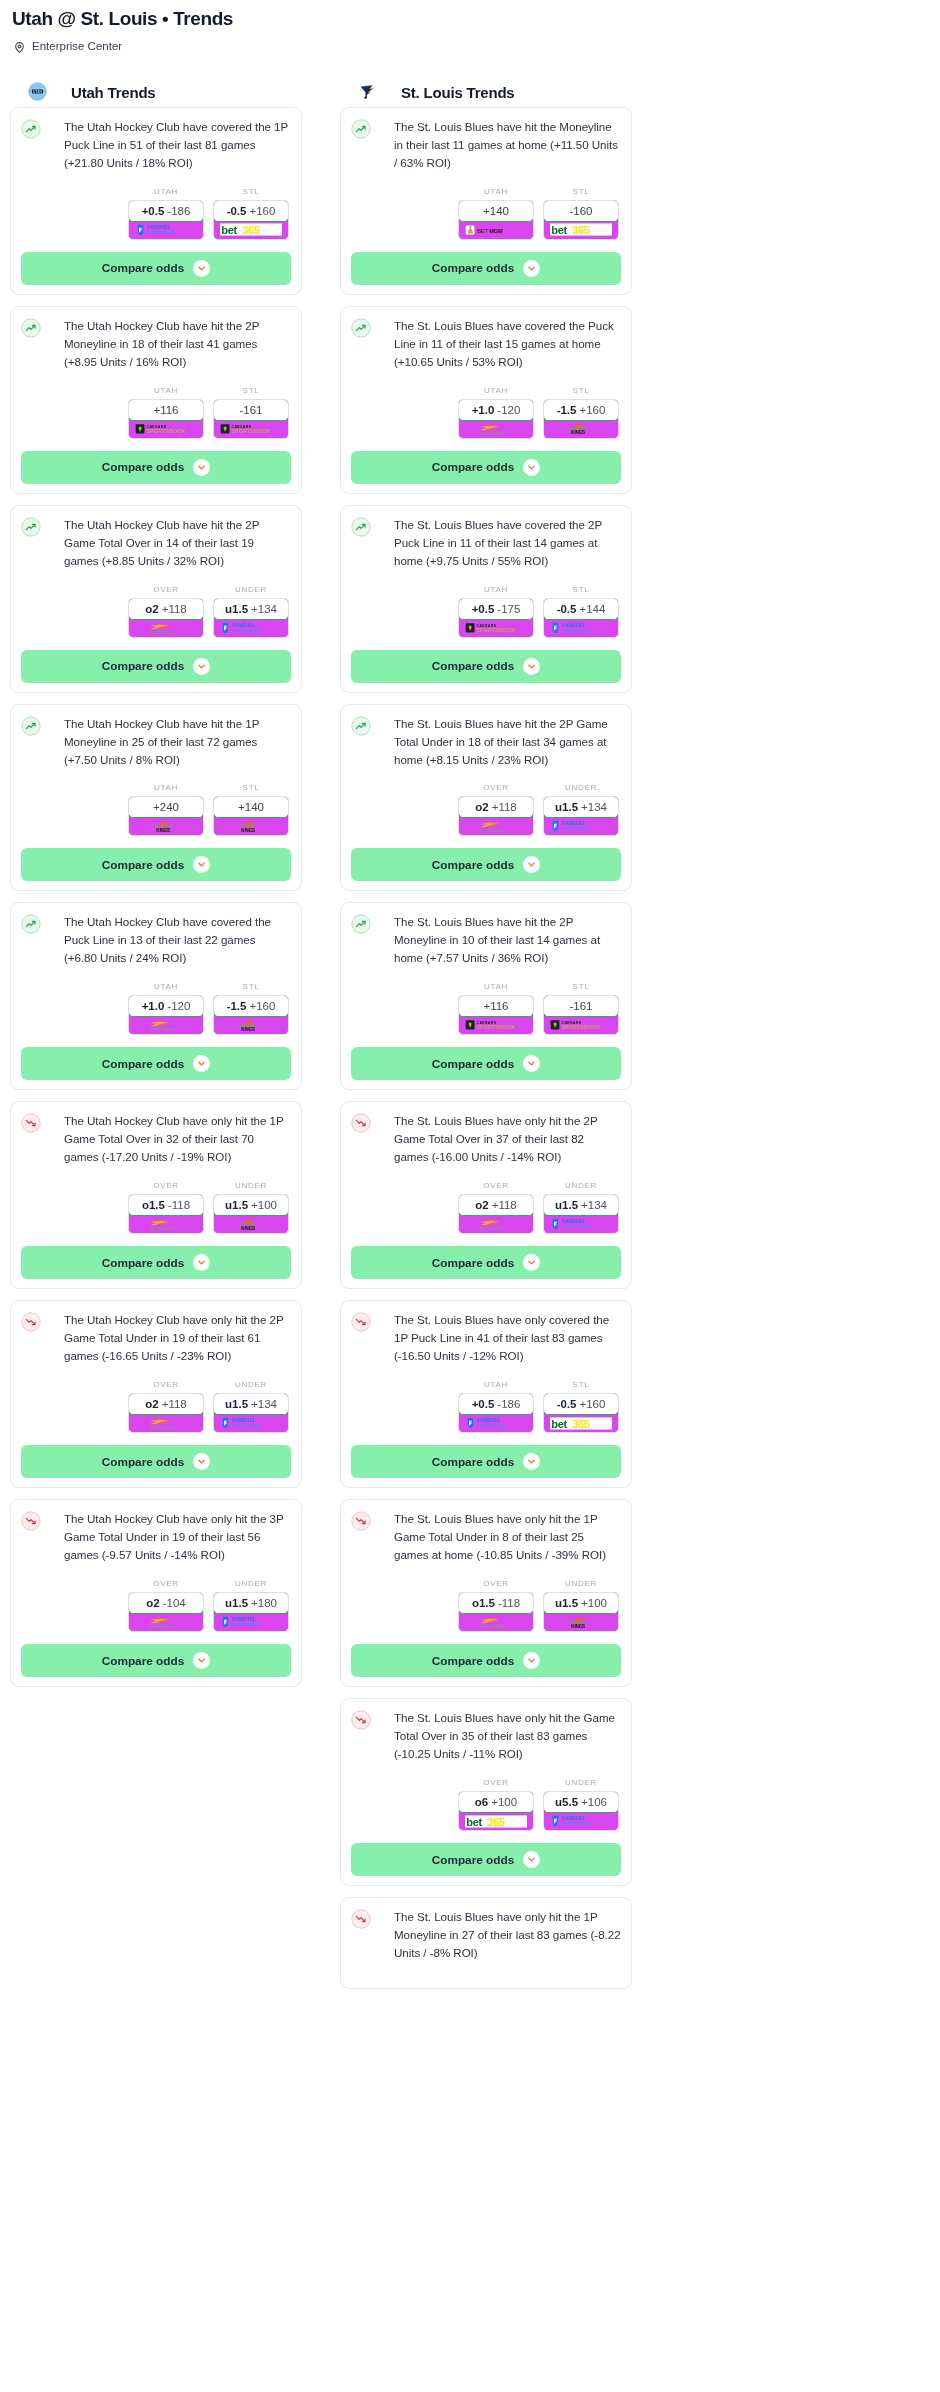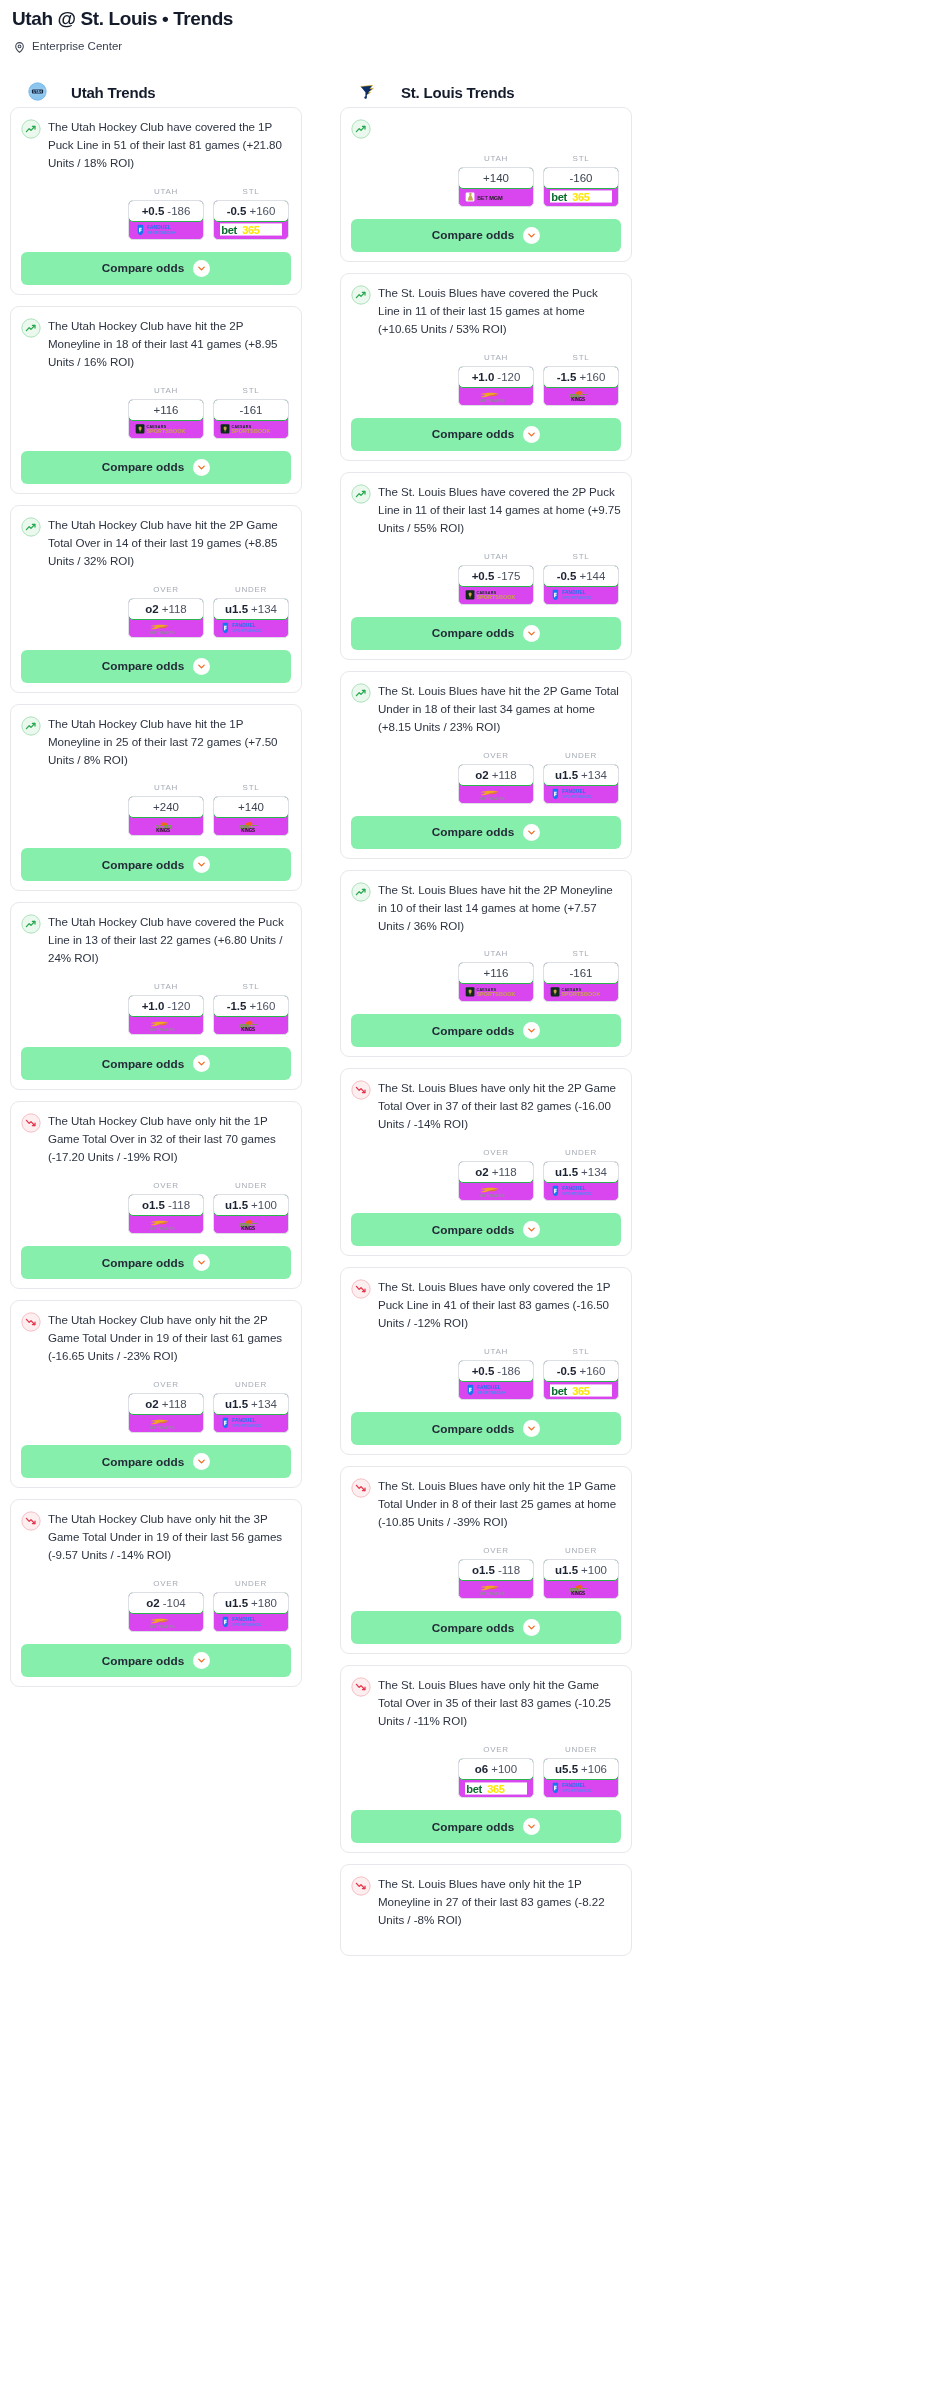--- a/index.html
+++ b/index.html
@@ -53,21 +53,21 @@
   .col-head .title { font-size: 15px; font-weight: 700; color: #141b2b; letter-spacing: -0.2px; }
 
   
   .card {
     border: 1px solid #e6e8ec;
     border-radius: 9px;
     background: #fff;
     padding: 10px 10px 9px 10px;
     margin-bottom: 11px;
   }
-  .card-top { display: flex; gap: 7px; align-items: flex-start; justify-content: space-between; }
+  .card-top { display: flex; gap: 23px; align-items: flex-start; justify-content: space-between; }
   .trend-icon { width: 20px; height: 20px; flex: 0 0 auto; margin-top: 1px; }
   .trend-text {
     font-size: 11.6px;
     line-height: 1.55;
     color: #2c3340;
     letter-spacing: -0.05px;
   }
 
   
   .odds-wrap {
@@ -605,20 +605,21 @@
   </svg></span>
           <span class="title">St. Louis Trends</span>
         </div>
         <div class="card">
       <div class="card-top">
         <span class="trend-icon"><svg viewBox="0 0 24 24" width="20" height="20">
       <circle cx="12" cy="12" r="11" fill="#eaf8ee" stroke="#9fdcb1" stroke-width="1"></circle>
       <path d="M6.5 15.2l3.3-3.6 2.2 2 4.4-4.6" fill="none" stroke="#25a84d" stroke-width="1.5" stroke-linecap="round" stroke-linejoin="round"></path>
       <path d="M13.7 8.9h3.1v3.1" fill="none" stroke="#25a84d" stroke-width="1.5" stroke-linecap="round" stroke-linejoin="round"></path>
     </svg></span>
+        <span class="trend-text">The St. Louis Blues have hit the Moneyline in their last 11 games at home (+11.50 Units / 63% ROI)</span>
       </div>
       <div class="odds-wrap">
         <div class="odds-col">
           <div class="odds-label">UTAH</div>
           <div class="odds-box">
             <div class="odds-price single">
 
               <span class="num">+140</span>
             </div>
             <div class="book">

